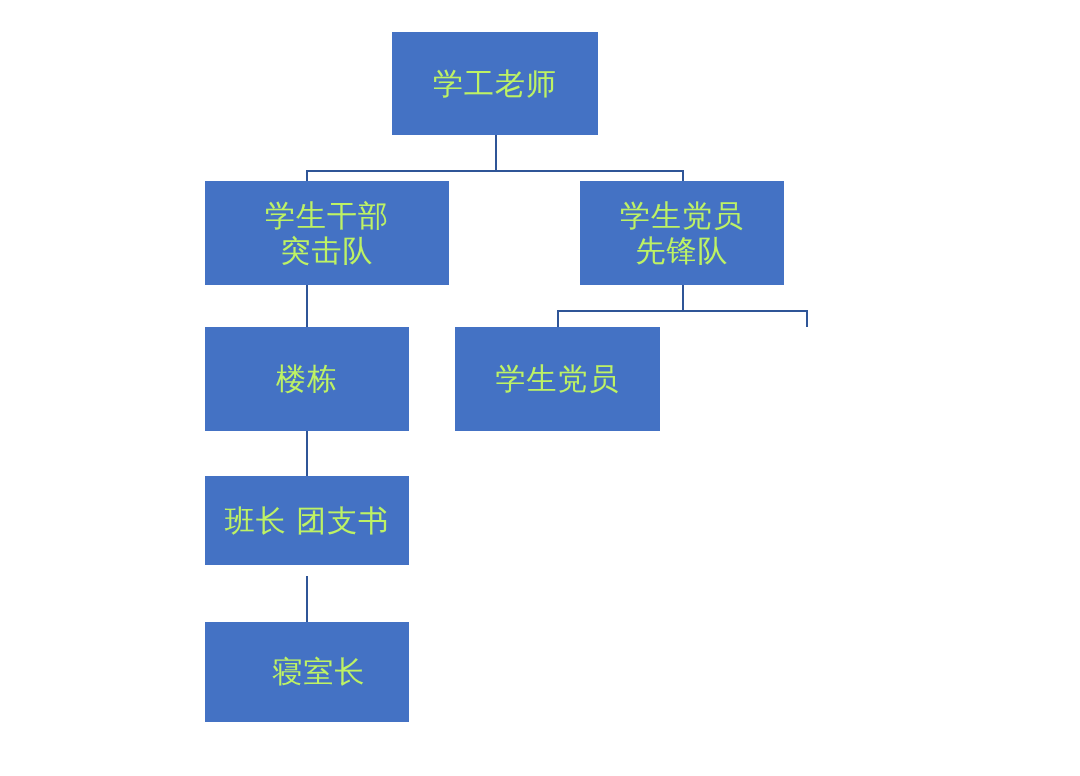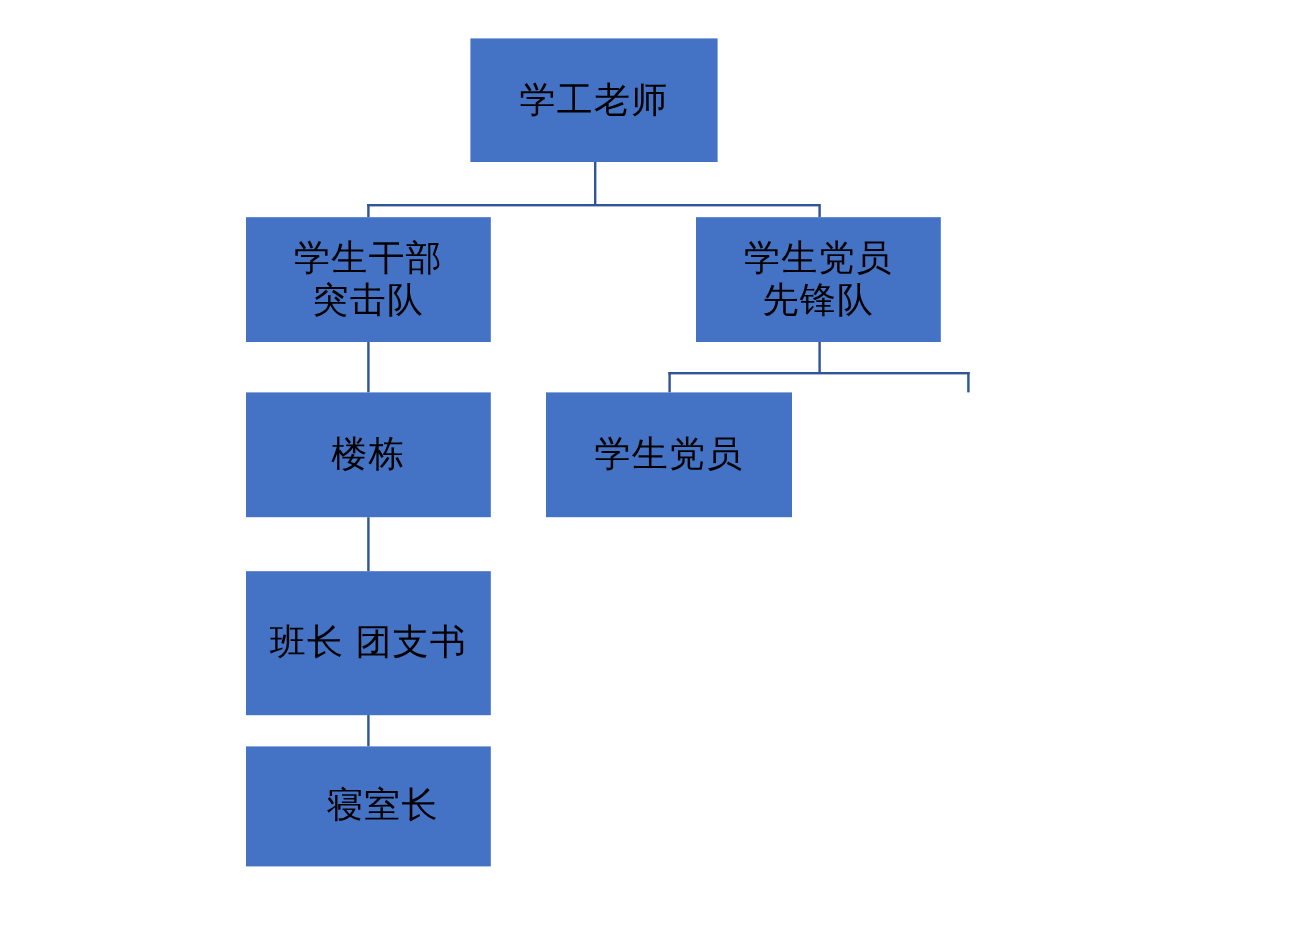--- a/index.html
+++ b/index.html
@@ -13,21 +13,21 @@
   #canvas {
     position: relative;
     width: 1080px;
     height: 776px;
     background: #ffffff;
     overflow: hidden;
   }
   .node {
     position: absolute;
     background: #4472c4;
-    color: #000000;
+    color: #bef264;
     display: flex;
     flex-direction: column;
     align-items: center;
     justify-content: center;
     text-align: center;
     font-size: 30px;
     line-height: 1.18;
     letter-spacing: 1px;
     box-sizing: border-box;
     user-select: none;
@@ -75,40 +75,40 @@
   <div class="conn-h" style="left:557px; top:310px; width:251px;"></div>
 
   <div class="conn-v" style="left:557px; top:310px; height:17px;"></div>
 
   <div class="conn-v" style="left:806px; top:310px; height:17px;"></div>
 
   <div class="node" style="left:392px; top:32px; width:206px; height:103px;">
     <span class="line-text">学工老师</span>
   </div>
 
-  <div class="node" style="left:205px; top:181px; width:204px; height:104px;">
+  <div class="node" style="left:205px; top:181px; width:244px; height:104px;">
     <span class="line-text">学生干部</span>
     <span class="line-text">突击队</span>
   </div>
 
   <div class="node" style="left:580px; top:181px; width:204px; height:104px;">
     <span class="line-text">学生党员</span>
     <span class="line-text">先锋队</span>
   </div>
 
   <div class="node spaced" style="left:205px; top:327px; width:204px; height:104px;">
     <span class="line-text">楼栋</span>
   </div>
 
   <div class="node" style="left:455px; top:327px; width:205px; height:104px;">
     <span class="line-text">学生党员</span>
   </div>
 
 
-  <div class="node" style="left:205px; top:476px; width:204px; height:120px;">
+  <div class="node" style="left:205px; top:476px; width:204px; height:89px;">
     <span class="line-text">班长 团支书</span>
   </div>
 
   <div class="node" style="left:205px; top:622px; width:204px; height:100px;padding-left:24px;">
     <span class="line-text">寝室长</span>
   </div>
 
 </div>
 
 </body></html>

